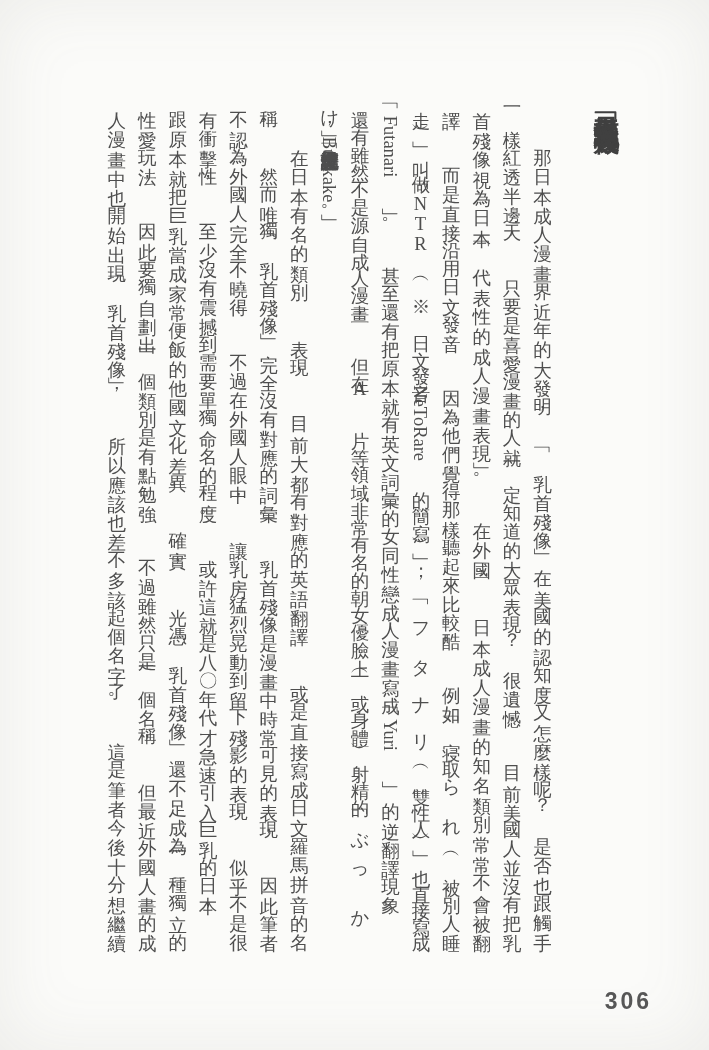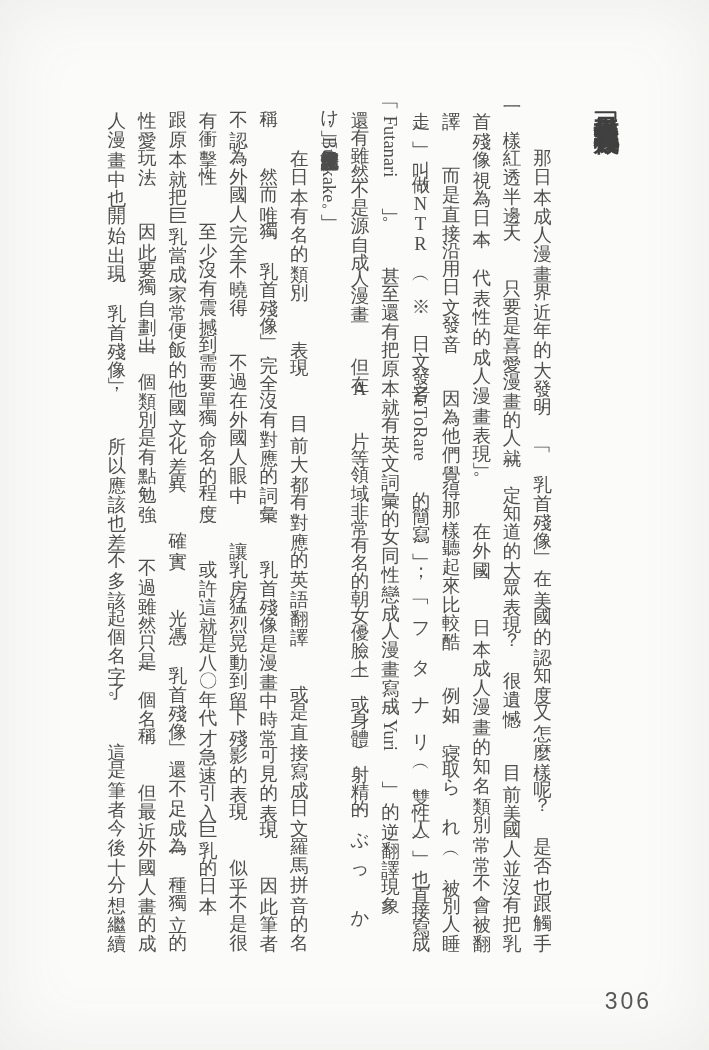--- a/index.html
+++ b/index.html
@@ -24,21 +24,21 @@
     height:822px;line-height:30.4px;
     text-align:justify;text-align-last:justify;
   }
   .body-text .col.no-fill{
     text-align:start;text-align-last:auto;
   }
   .upright{text-orientation:upright;}
   .page-number{
     position:absolute;top:988px;right:57px;
     font-family:"Liberation Sans","DejaVu Sans",sans-serif;
-    font-size:23px;font-weight:normal;letter-spacing:3px;
+    font-size:23px;font-weight:bold;letter-spacing:3px;
     color:var(--page-number-text,#575757);
   }
 </style>
 </head>
 <body>
 
 <div class="page">
   <h1 class="title">世界仍不認識「乳首殘像」</h1>
   <div class="body-text">
       <div class="col"><span>　那日本成人漫畫界近年的大發明，「乳首殘像」在美國的認知度又怎麼樣呢？是否也跟觸手</span></div>

